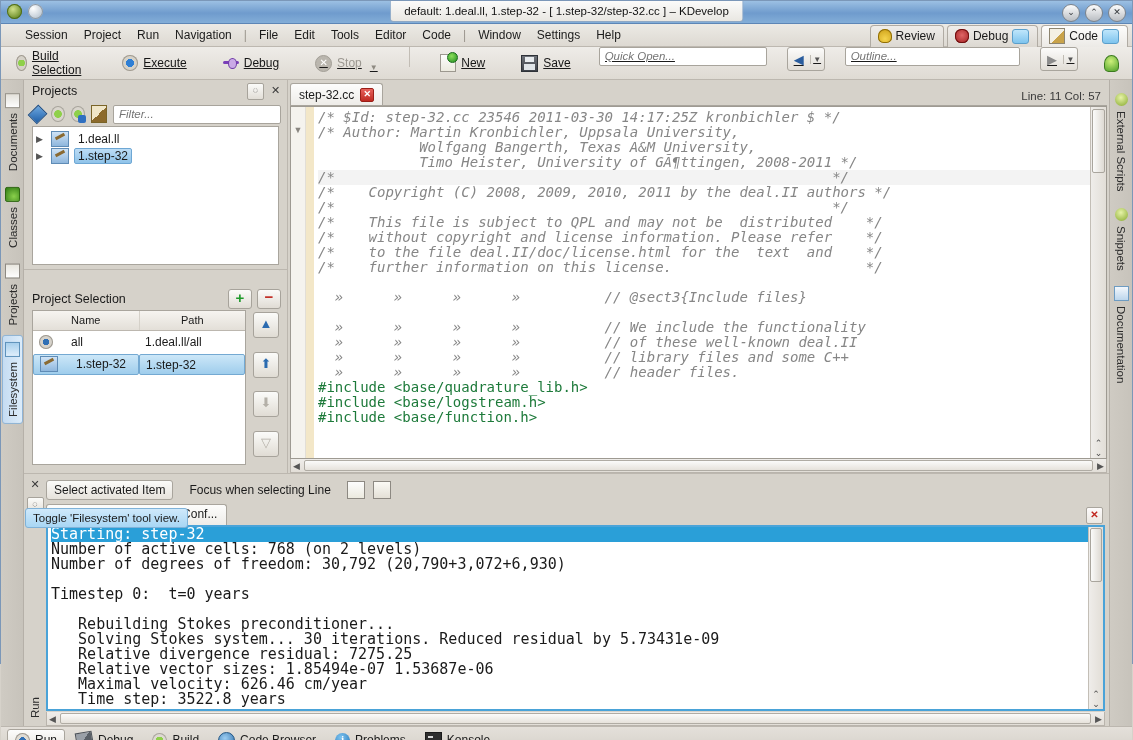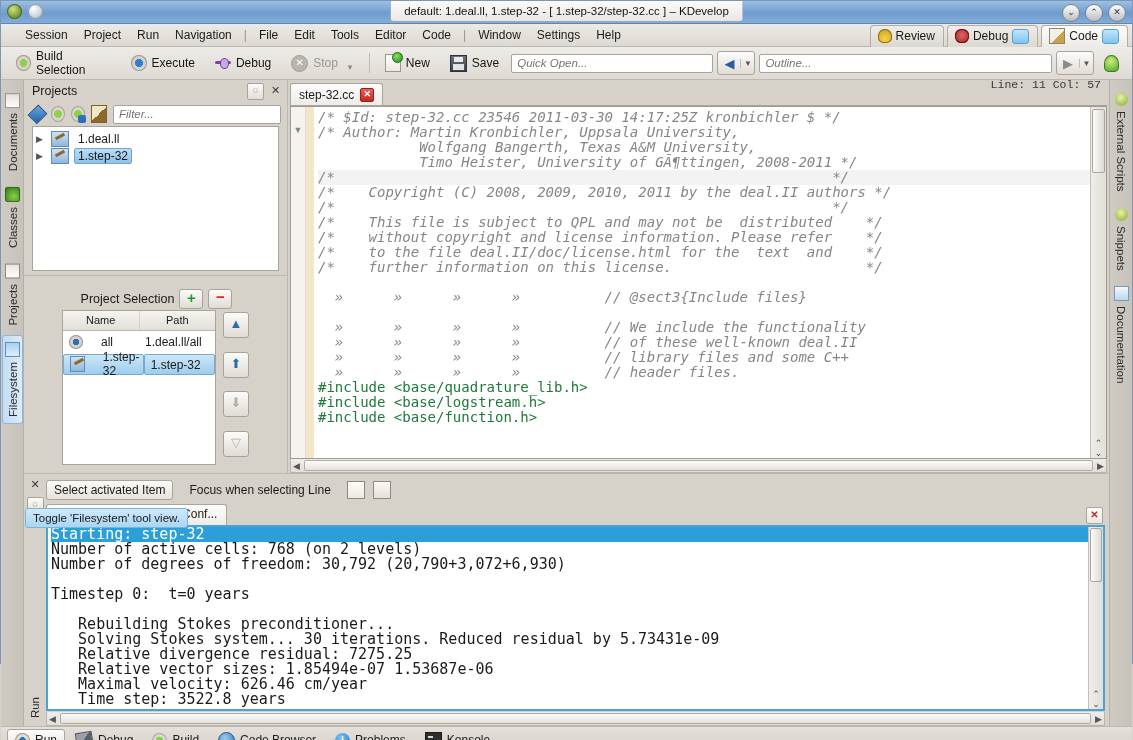--- a/index.html
+++ b/index.html
@@ -49,22 +49,22 @@
   .ico-hat{background:radial-gradient(circle at 50% 70%,#f5d44e,#c89a12);
     border-radius:50% 50% 40% 40%;box-shadow:inset 0 0 0 1px #8e6d08;}
   .ico-bug{background:radial-gradient(circle at 50% 45%,#e06666,#9d1b1b);
     border-radius:45%;box-shadow:inset 0 0 0 1px #6d0f0f;}
   .ico-pencil{background:linear-gradient(135deg,#f4f0e4 55%,#c9a34a 55%);
     border:1px solid #8d8570;transform:rotate(0deg);}
   .mode-badge{width:15px;height:13px;border-radius:3px;
     background:linear-gradient(#bfe6fb,#7ec4ee);border:1px solid #5b9fcb;}
 
   
-  .toolbar{height:32px;display:flex;align-items:center;gap:4px;padding:0 7px;
-    background:linear-gradient(#eeece8,#dedad3);border-bottom:1px solid #bcb7af;}
+  .toolbar{height:32px;display:flex;gap:20px;padding:0 7px;
+    background:linear-gradient(#eeece8,#dedad3);border-bottom:1px solid #bcb7af;text-decoration:underline;}
   .tbtn{display:flex;align-items:center;gap:5px;padding:3px 7px;border-radius:3px;
     font-size:12px;cursor:pointer;border:1px solid transparent;color:#161616;}
   .tbtn.disabled{color:#9b9790;cursor:default;}
   .gearIco{width:16px;height:16px;border-radius:50%;
     background:radial-gradient(circle at 50% 50%,#8fd04a 0 34%,#d6d2c8 36%);
     box-shadow:inset 0 0 0 1px #a09a90;}
   .gearIco.blue{background:radial-gradient(circle at 50% 50%,#2f7fd4 0 34%,#d6d2c8 36%);}
   .dbgIco{width:16px;height:10px;position:relative;}
   .dbgIco:before{content:"";position:absolute;left:0;top:3px;width:16px;height:3px;
     background:#7a3fb8;border-radius:2px;}
@@ -150,21 +150,21 @@
   .tarrow{width:10px;color:#555;font-size:9px;}
   .prjico{width:16px;height:14px;background:linear-gradient(#cfe3f6,#8fb7dd);
     border:1px solid #5f8cb6;position:relative;}
   .prjico:after{content:"";position:absolute;left:3px;top:3px;width:10px;height:3px;
     background:#8a6a32;transform:rotate(-28deg);}
   .trow .lbl{padding:0 4px;border-radius:2px;}
   .trow.sel .lbl{background:linear-gradient(#bcdcf5,#8fc3e9);border:1px solid #6ea7d4;
     padding:0 3px;}
 
   
-  .psel{height:185px;border-top:1px solid #bcb7af;display:flex;flex-direction:column;padding-top:12px;align-items:center;}
+  .psel{height:185px;border-top:1px solid #bcb7af;display:flex;flex-direction:column;padding-top:18px;}
   .psel-head{height:22px;display:flex;align-items:center;padding:0 6px 0 8px;}
   .psel-head .t{flex:1;font-size:12.5px;}
   .rbtn{width:22px;height:18px;border:1px solid #a7a39b;border-radius:3px;
     background:linear-gradient(#fbfbf9,#e0dcd4);cursor:pointer;position:relative;margin-left:5px;}
   .rbtn .plus{position:absolute;inset:0;color:#1f9a2b;font-size:15px;font-weight:bold;
     line-height:16px;text-align:center;}
   .rbtn .minus{position:absolute;inset:0;color:#c0271f;font-size:15px;font-weight:bold;
     line-height:14px;text-align:center;}
   .psel-body{flex:1;display:flex;gap:5px;padding:0 6px 8px 8px;}
   .ptable{flex:1;background:#fff;border:1px solid #a9a59d;display:flex;flex-direction:column;}
@@ -194,21 +194,21 @@
   .editor-area{flex:1;display:flex;flex-direction:column;min-width:0;
     background:#d6d2ca;padding:2px 2px 0 2px;}
   .tabrow{height:23px;display:flex;align-items:flex-end;
     border-bottom:1px solid #a9a59d;position:relative;}
   .etab{display:flex;align-items:center;gap:6px;height:21px;padding:0 8px;
     background:linear-gradient(#fdfdfc,#eeece8);border:1px solid #a9a59d;border-bottom:none;
     border-radius:3px 3px 0 0;font-size:12px;cursor:pointer;}
   .closex{width:12px;height:12px;background:linear-gradient(#e7625c,#bf2a22);
     border:1px solid #9a1f18;border-radius:2px;color:#fff;font-size:9px;
     line-height:10px;text-align:center;font-weight:bold;}
-  .linecol{position:absolute;right:6px;bottom:14px;font-size:11.5px;color:#3a3a3a;font-family:Liberation Mono, monospace;}
+  .linecol{position:absolute;right:6px;bottom:3px;font-size:11.5px;color:#3a3a3a;}
   .code-wrap{flex:1;display:flex;border:1px solid #9e9a92;background:#fff;min-height:0;}
   .gutter-fold{width:14px;background:#f5f3ee;border-right:1px solid #e2ded6;
     font-size:9px;color:#8a8680;padding-top:18px;text-align:center;}
   .gutter-mark{width:8px;background:#f3e7c8;}
   .code{flex:1;overflow:hidden;padding:3px 0 0 4px;
     font-family:"DejaVu Sans Mono","Liberation Mono",monospace;font-size:14px;
     line-height:15px;white-space:pre;}
   .cl{height:15px;}
   .cl.hl{background:#f3f3f3;}
   .cmt{color:#868686;font-style:italic;}

